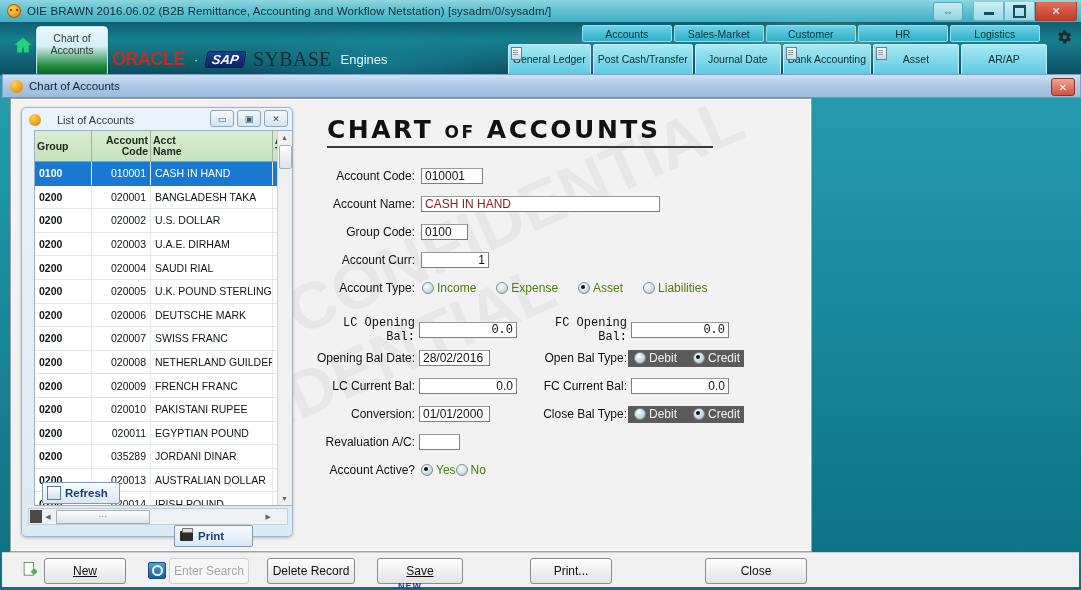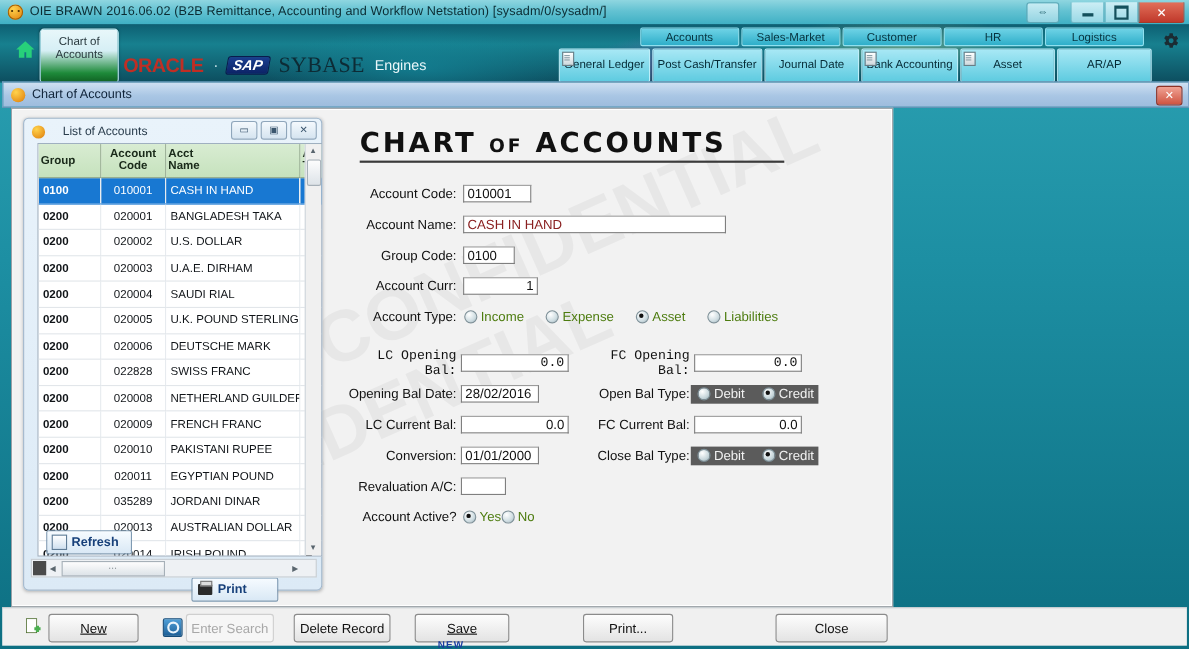--- a/index.html
+++ b/index.html
@@ -109,21 +109,21 @@
     background:linear-gradient(180deg,#f4f9fd,#d5e4f0);display:flex;align-items:center;justify-content:center;
     font-size:9px;color:#3b566e;}
   .grid{position:absolute;left:0;top:22px;width:257px;height:374px;background:#fff;border:1px solid #9fb0c0;overflow:hidden;margin-left:12px;}
   table.tbl{border-collapse:collapse;width:243px;table-layout:fixed;}
   table.tbl th{background:linear-gradient(180deg,#d8ecd2,#c6e2bd);border-right:1px solid #9fb39a;
     border-bottom:1px solid #8fa88a;font-size:10.5px;color:#1a2a1a;font-weight:bold;padding:2px 2px;line-height:11px;height:26px;}
   table.tbl td{border-bottom:1px solid #e2e6ea;border-right:1px solid #e7ebef;font-size:10.5px;color:#101418;
     padding:2px 4px;height:18.6px;white-space:nowrap;overflow:hidden;}
   table.tbl tr.sel td{background:#1878d2;color:#fff;border-bottom-color:#1878d2;}
   .c-grp{width:52px;text-align:left;font-weight:bold;}
-  .c-code{width:54px;text-align:center;}
+  .c-code{width:54px;text-align:right;}
   .c-name{width:117px;text-align:left;}
   .c-type{width:20px;text-align:left;font-weight:bold;}
   .vsb{position:absolute;right:0;top:0;width:14px;height:374px;background:#f0f0f0;border-left:1px solid #cfd6dc;}
   .vsb .arrU,.vsb .arrD{width:13px;height:13px;display:flex;align-items:center;justify-content:center;font-size:7px;color:#59656e;}
   .vsb .arrD{position:absolute;bottom:0;}
   .vsb .thumb{position:absolute;top:14px;left:1px;width:11px;height:22px;border:1px solid #a6b0b8;
     background:linear-gradient(180deg,#fdfdfd,#dde3e8);border-radius:2px;}
   .btn-refresh{position:absolute;left:20px;top:374px;width:72px;height:20px;border:1px solid #7f9ab2;border-radius:2px;
     background:linear-gradient(180deg,#f6fbff,#d9e8f5);display:flex;align-items:center;gap:4px;padding-left:4px;}
   .btn-print{position:absolute;left:152px;top:374px;width:72px;height:20px;border:1px solid #7f9ab2;border-radius:2px;
@@ -321,21 +321,21 @@
                 <td class="c-type">A</td>
               </tr>
               <tr>
                 <td class="c-grp">0200</td>
                 <td class="c-code">020006</td>
                 <td class="c-name">DEUTSCHE MARK</td>
                 <td class="c-type">A</td>
               </tr>
               <tr>
                 <td class="c-grp">0200</td>
-                <td class="c-code">022828</td>
+                <td class="c-code">020007</td>
                 <td class="c-name">SWISS FRANC</td>
                 <td class="c-type">A</td>
               </tr>
               <tr>
                 <td class="c-grp">0200</td>
                 <td class="c-code">020008</td>
                 <td class="c-name">NETHERLAND GUILDER</td>
                 <td class="c-type">A</td>
               </tr>
               <tr>

